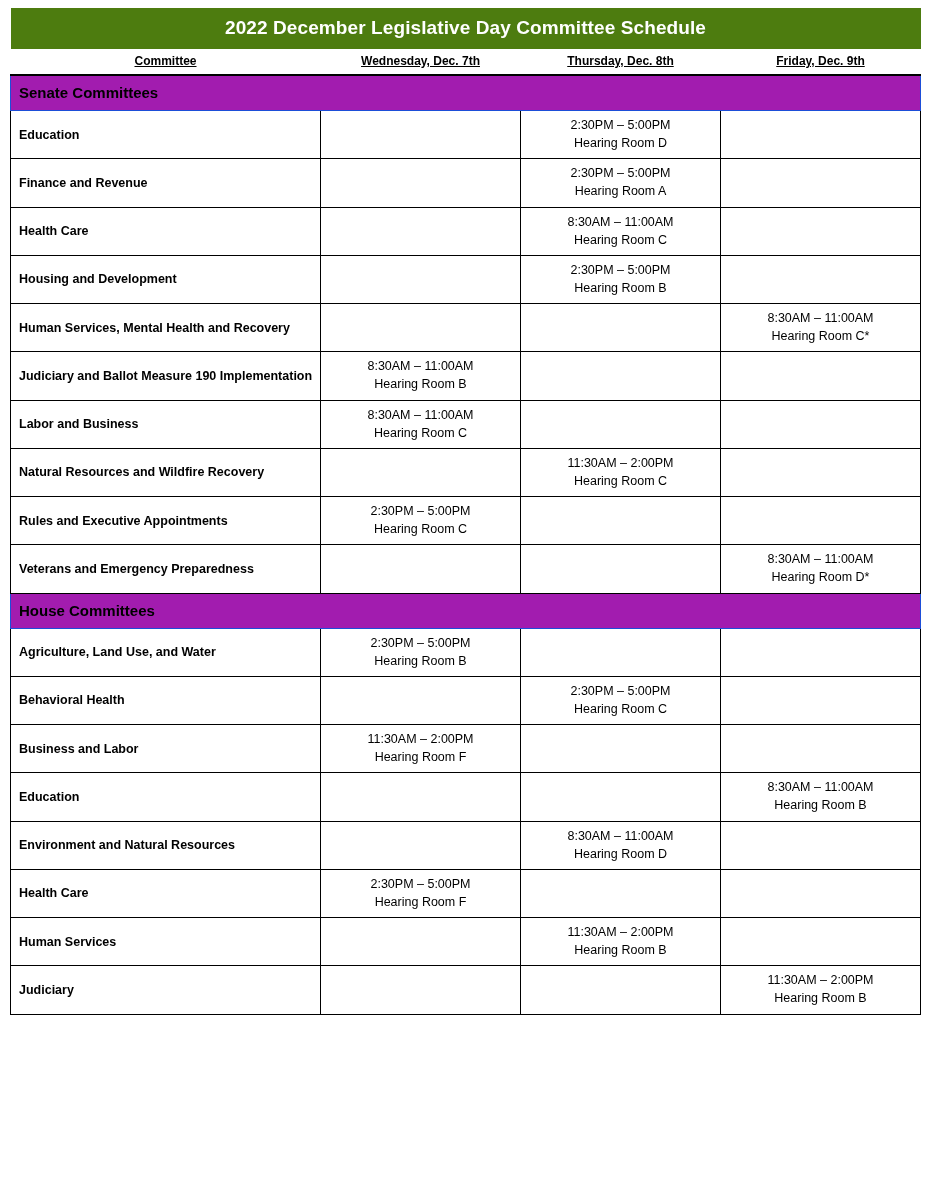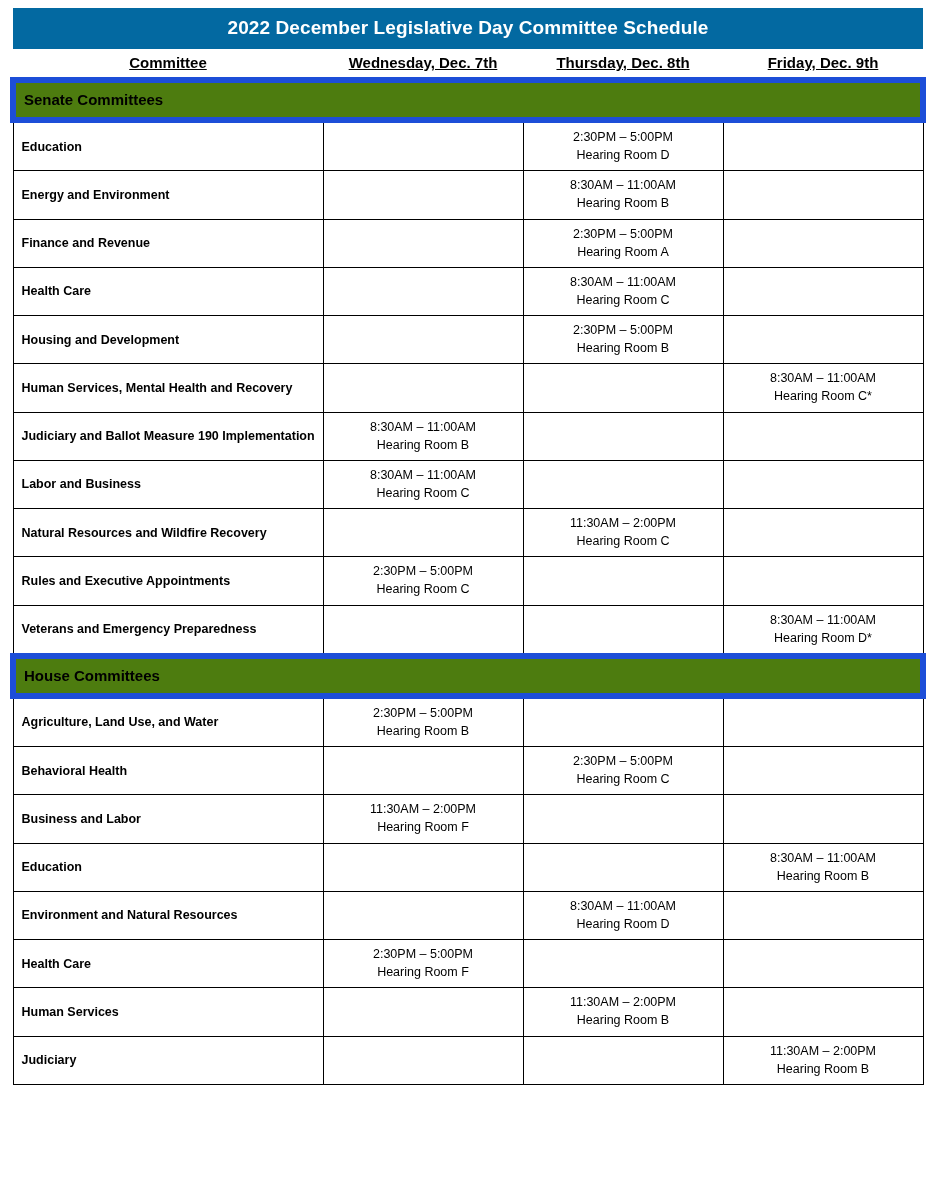--- a/index.html
+++ b/index.html
@@ -19,50 +19,50 @@
     padding: 8px 10px 0 10px;
   }
   table.schedule {
     width: 910px;
     border-collapse: collapse;
     table-layout: fixed;
   }
   table.schedule col.c-committee { width: 310px; }
   table.schedule col.c-day { width: 200px; }
   .title-cell {
-    background: #0369a1;
+    background: #4d7c0f;
     color: #ffffff;
     text-align: center;
     font-size: 19px;
     font-weight: bold;
     padding: 9px 4px 10px 4px;
     letter-spacing: 0.1px;
   }
   .day-head {
     text-align: center;
-    font-size: 15px;
+    font-size: 12px;
     font-weight: bold;
     padding: 5px 4px 6px 4px;
     border: none;
   }
   .day-head span.u {
     text-decoration: underline;
   }
   .head-row td {
     border-left: none;
     border-right: none;
     border-top: none;
     border-bottom: 2px solid #000000;
   }
   .section-row td {
-    background: #4d7c0f;
+    background: #a21caf;
     font-size: 15px;
     font-weight: bold;
     padding: 8px 6px 9px 8px;
-    border: 6px solid #1d4ed8;
+    border: 1px solid #1d4ed8;
   }
   td.committee {
     font-size: 12.5px;
     font-weight: bold;
     padding: 6px 6px 6px 8px;
     border: 1px solid #000000;
     vertical-align: middle;
     line-height: 1.45;
   }
   td.slot {
@@ -105,26 +105,20 @@
         <td colspan="4">Senate Committees</td>
       </tr>
 
       <tr class="data-row">
         <td class="committee">Education</td>
         <td class="slot"><span></span><span class="room"></span></td>
         <td class="slot"><span>2:30PM – 5:00PM</span><span class="room">Hearing Room D</span></td>
         <td class="slot"><span></span><span class="room"></span></td>
       </tr>
       <tr class="data-row">
-        <td class="committee">Energy and Environment</td>
-        <td class="slot"><span></span><span class="room"></span></td>
-        <td class="slot"><span>8:30AM – 11:00AM</span><span class="room">Hearing Room B</span></td>
-        <td class="slot"><span></span><span class="room"></span></td>
-      </tr>
-      <tr class="data-row">
         <td class="committee">Finance and Revenue</td>
         <td class="slot"><span></span><span class="room"></span></td>
         <td class="slot"><span>2:30PM – 5:00PM</span><span class="room">Hearing Room A</span></td>
         <td class="slot"><span></span><span class="room"></span></td>
       </tr>
       <tr class="data-row">
         <td class="committee">Health Care</td>
         <td class="slot"><span></span><span class="room"></span></td>
         <td class="slot"><span>8:30AM – 11:00AM</span><span class="room">Hearing Room C</span></td>
         <td class="slot"><span></span><span class="room"></span></td>

